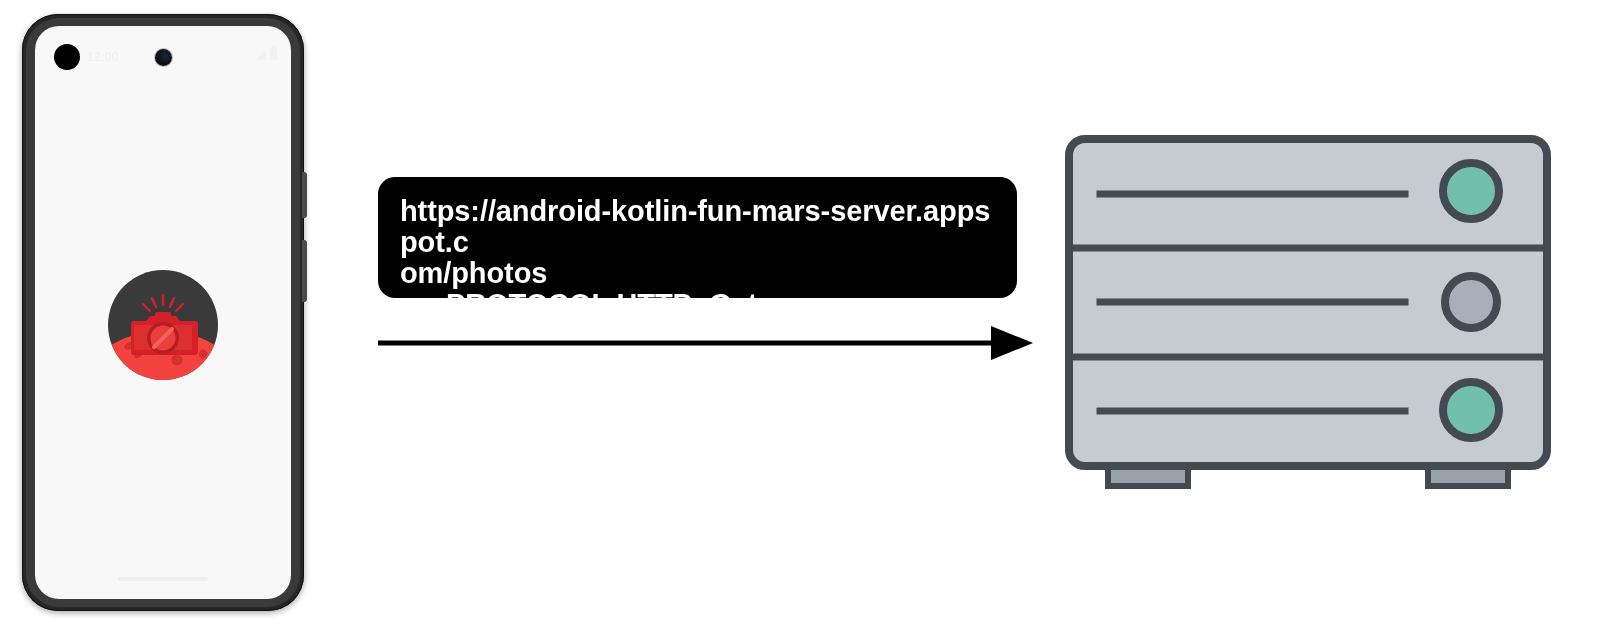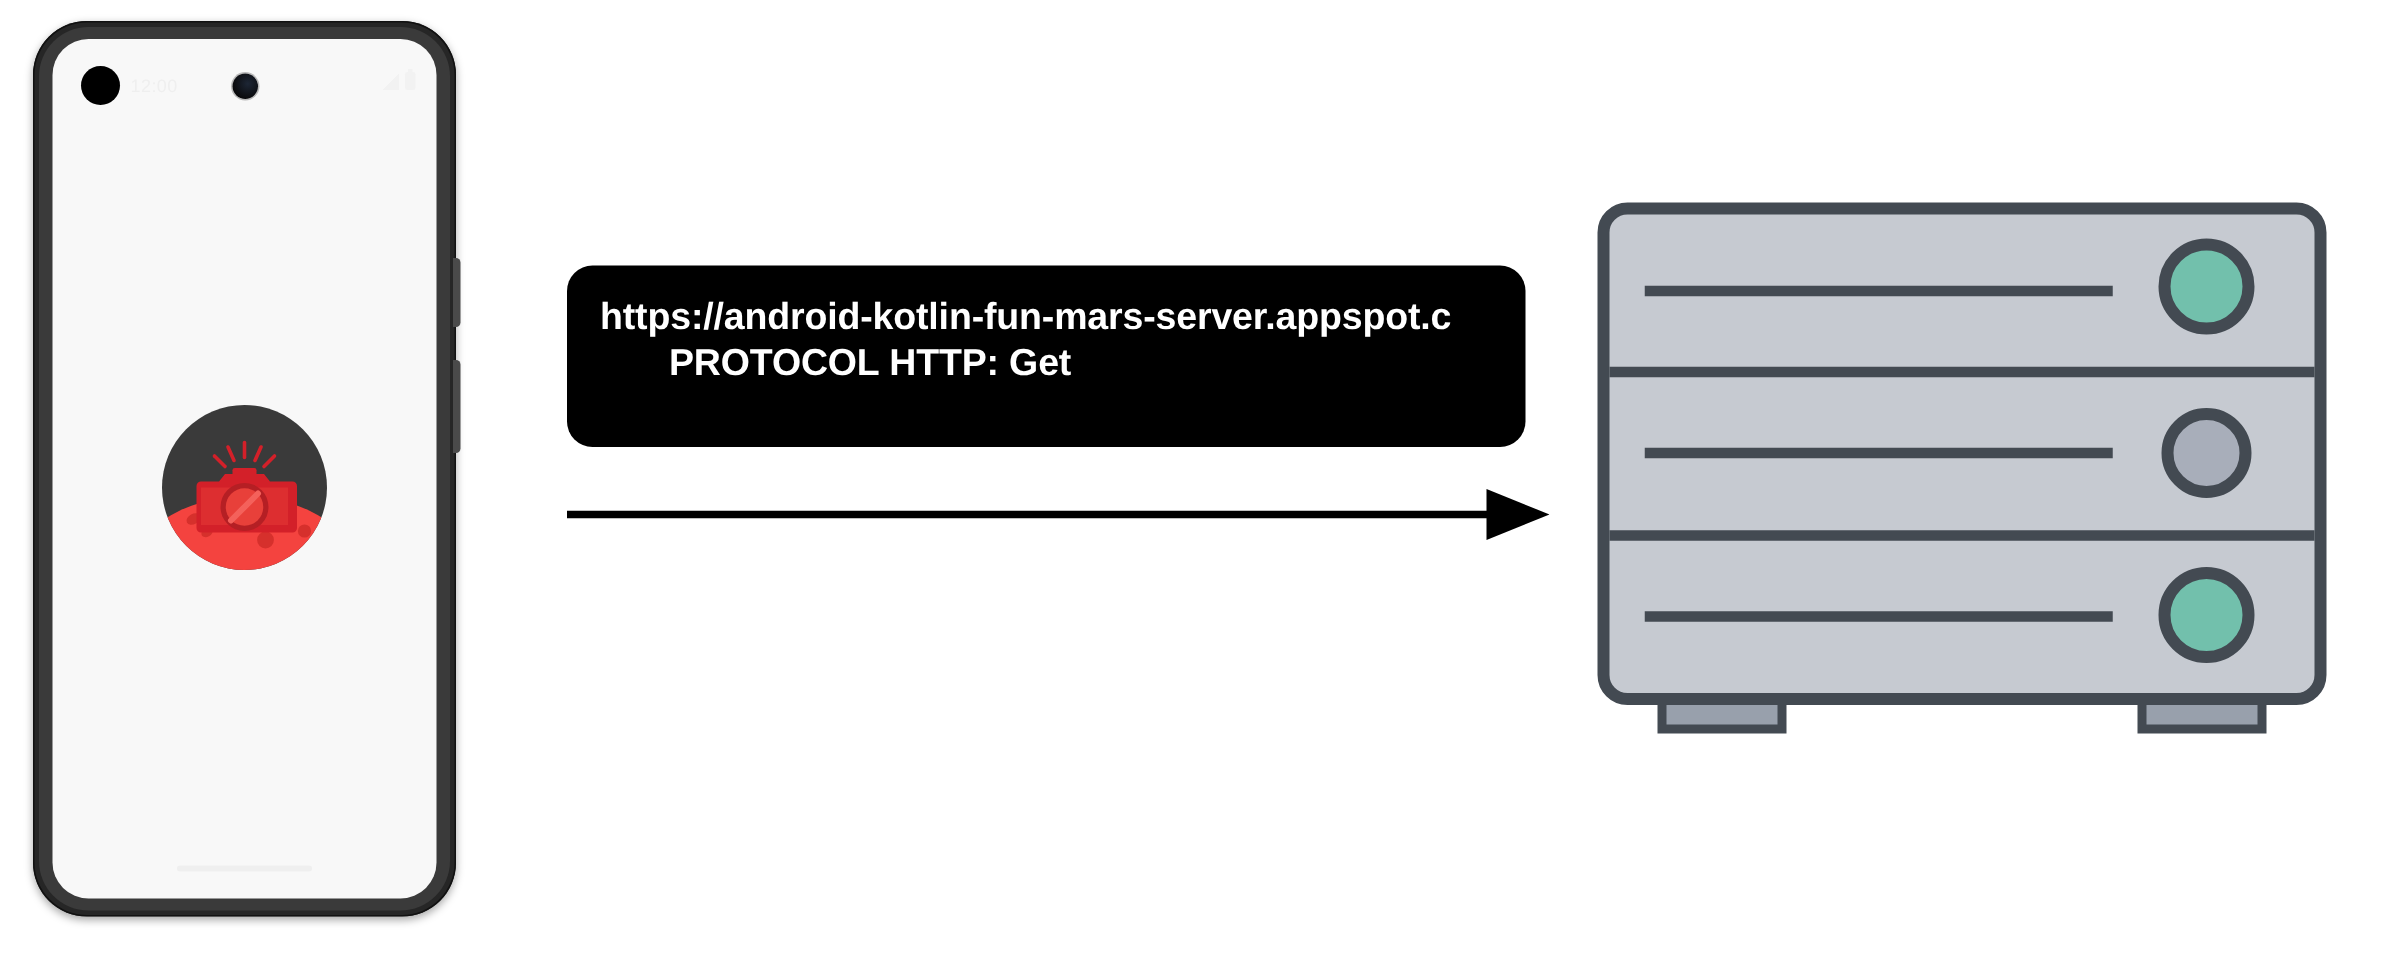--- a/index.html
+++ b/index.html
@@ -163,21 +163,21 @@
     top: 177px;
     width: 639px;
     height: 121px;
     background: #000000;
     border-radius: 17px;
     box-sizing: border-box;
     padding: 19px 22px 0 22px;
   }
   .tooltip-line {
     color: #ffffff;
-    font-size: 25px;
+    font-size: 29px;
     font-weight: bold;
     line-height: 31px;
     letter-spacing: -0.1px;
     word-break: break-all;
   }
   .tooltip-line.protocol {
     word-break: normal;
     margin-left: 46px;
   }
 
@@ -260,20 +260,21 @@
           </g>
         </svg>
       </div>
 
       <div class="home-indicator"></div>
     </div>
   </div>
 
   <div class="tooltip">
     <div class="tooltip-line">https://android-kotlin-fun-mars-server.appspot.c</div>
+    <div class="tooltip-line">om/photos</div>
     <div class="tooltip-line protocol">PROTOCOL HTTP: Get</div>
   </div>
 
   <div class="arrow">
     <svg viewBox="0 0 655 42" width="655" height="42">
       <rect x="0" y="18.5" width="625" height="5" fill="#000000"></rect>
       <polygon points="613,4 655,21 613,38" fill="#000000"></polygon>
     </svg>
   </div>
 

